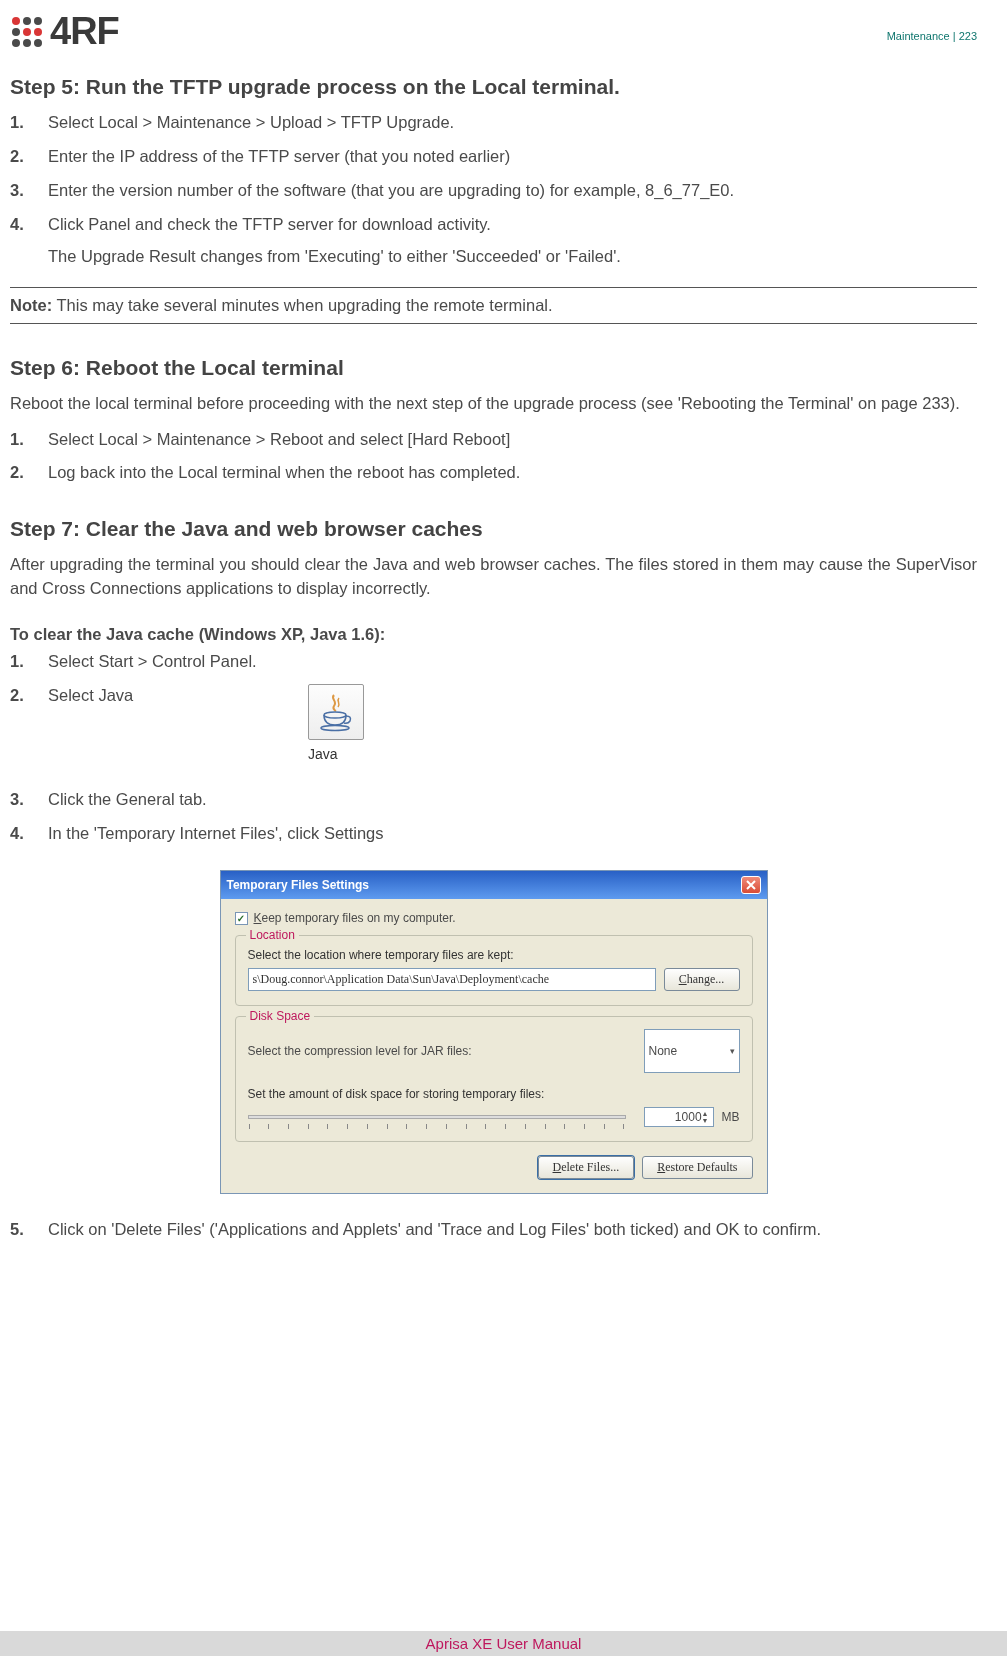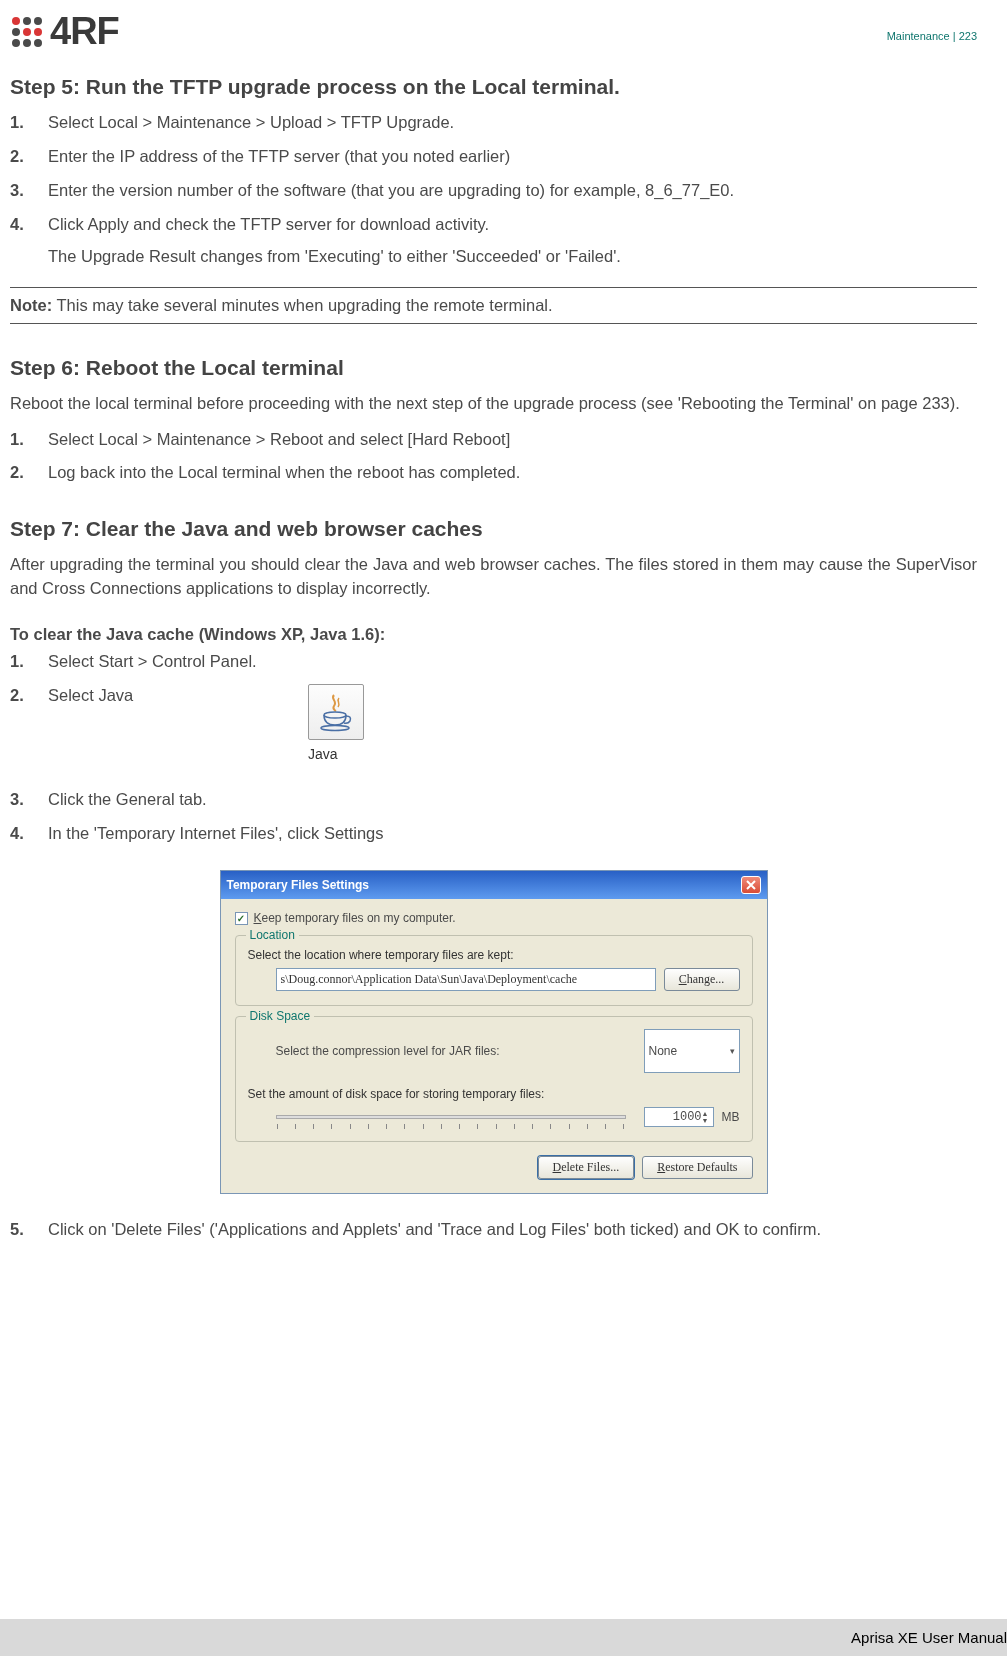--- a/index.html
+++ b/index.html
@@ -178,32 +178,31 @@
     padding: 12px 12px 14px;
     margin-bottom: 10px;
     position: relative;
   }
   .legend {
     position: absolute;
     top: -8px;
     left: 10px;
     background: #ece9d8;
     padding: 0 4px;
-    color: #0f766e;
+    color: #be185d;
     font-size: 12px;
   }
   .field-label {
     margin-bottom: 6px;
     color: #333;
   }
   .row {
     display: flex;
     gap: 8px;
     align-items: center;
-    margin-left: 28px;
   }
   .text-input {
     flex: 1;
     border: 1px solid #7f9db9;
     background: #fff;
     padding: 3px 4px;
     font-family: Tahoma;
     font-size: 12px;
     color: #333;
   }
@@ -273,23 +272,23 @@
     justify-content: flex-end;
     gap: 8px;
     padding: 6px 14px 0;
   }
   .footer {
     position: absolute;
     bottom: 0;
     left: 0;
     right: 0;
     background: #d9d9d9;
-    text-align: right;
-    padding: 10px 0;
-    color: #000000;
+    text-align: center;
+    padding: 4px 0;
+    color: #be185d;
     font-size: 15px;
   }
   .row-space {
     justify-content: space-between;
     margin-top: 10px;
   }
   .row-space2 {
     margin-top: 14px;
   }
   .caret-down {
@@ -329,21 +328,21 @@
         <span class="ol-num">2.</span>
         <div class="ol-body">Enter the IP address of the TFTP server (that you noted earlier)</div>
       </li>
     <li class="ol-item">
         <span class="ol-num">3.</span>
         <div class="ol-body">Enter the version number of the software (that you are upgrading to) for example, 8_6_77_E0.</div>
       </li>
     <li class="ol-item">
         <span class="ol-num">4.</span>
         <div class="ol-body">
-      <p>Click Apply and check the TFTP server for download activity.</p>
+      <p>Click Panel and check the TFTP server for download activity.</p>
       <p>The Upgrade Result changes from 'Executing' to either 'Succeeded' or 'Failed'.</p>
     </div>
       </li>
   </ol>
   <hr class="hr">
   <div class="note-line"><span class="bold">Note:</span><span> This may take several minutes when upgrading the remote terminal.</span></div>
   <hr class="hr">
 
   <div class="step6">
     <h2 class="step-heading">Step 6: Reboot the Local terminal</h2>
@@ -452,21 +451,21 @@
                     <span></span>
                     <span></span>
                     <span></span>
                     <span></span>
                     <span></span>
                     <span></span>
                     <span></span>
                 </div>
               </div>
               <span class="spinner">
-                <span style="text-align:right;flex:1;font-family:Liberation Mono, monospace;">1000</span>
+                <span style="text-align:right;flex:1;">1000</span>
                 <span class="spin-btns">
                     <span>▲</span>
                     <span>▼</span>
                   </span>
               </span>
               <span>MB</span>
             </div>
           </div>
 
           <div class="btn-row" style="padding:4px 0 0;">

